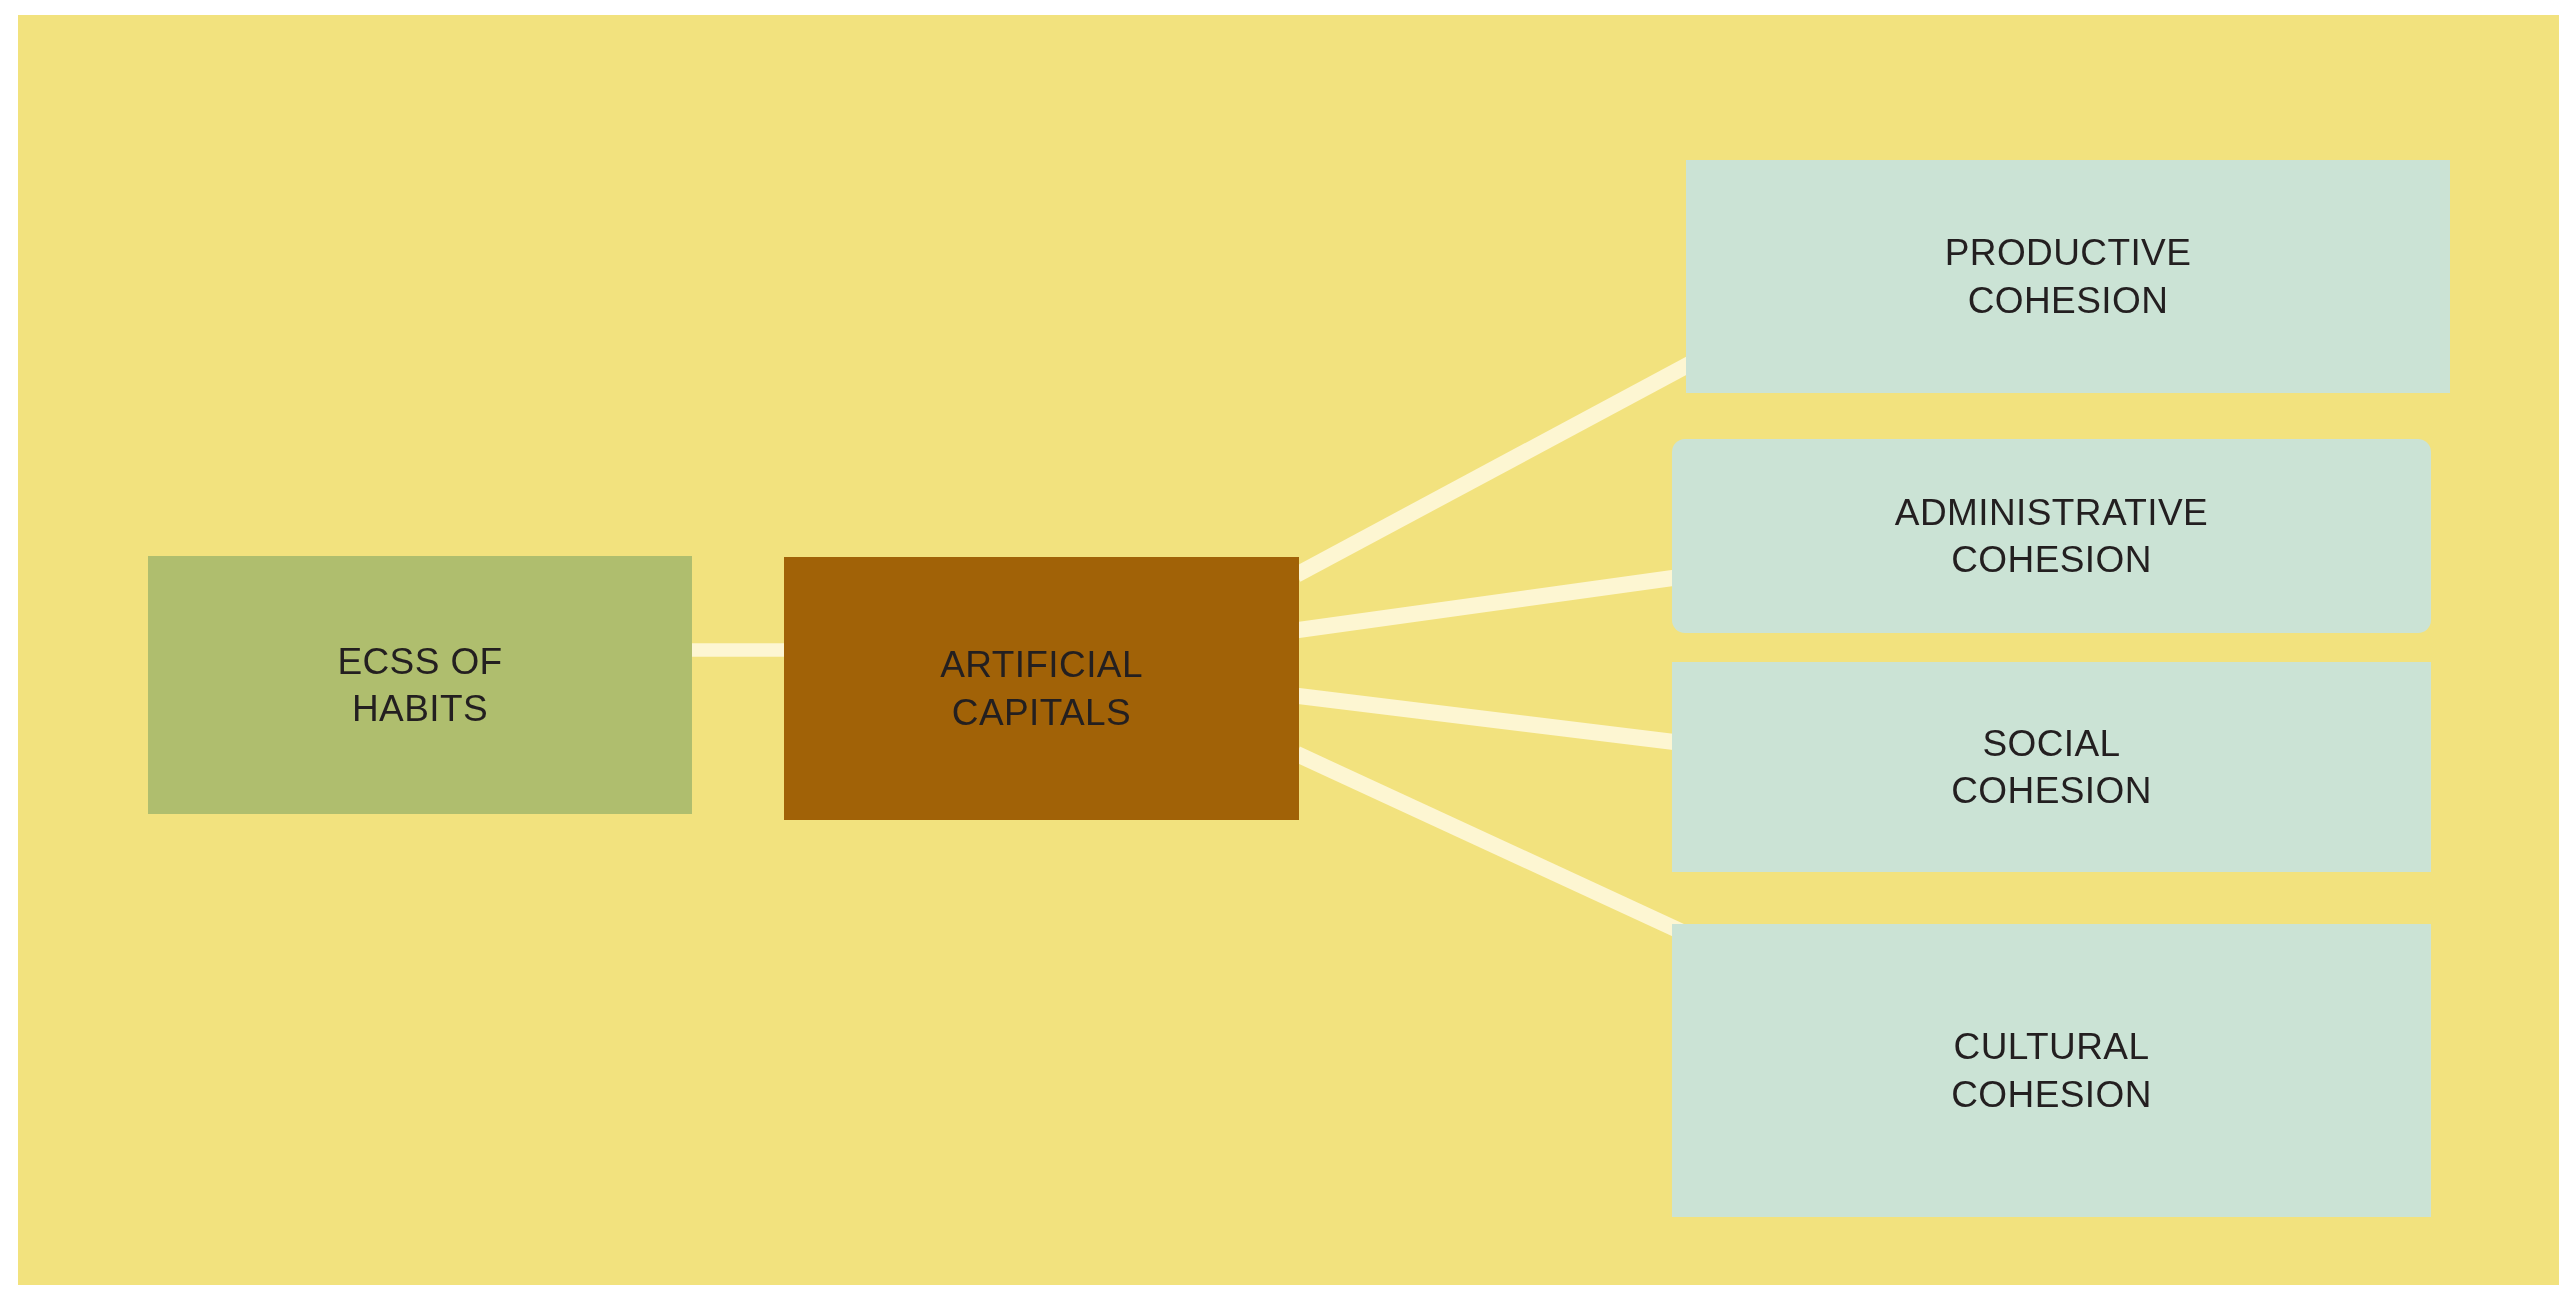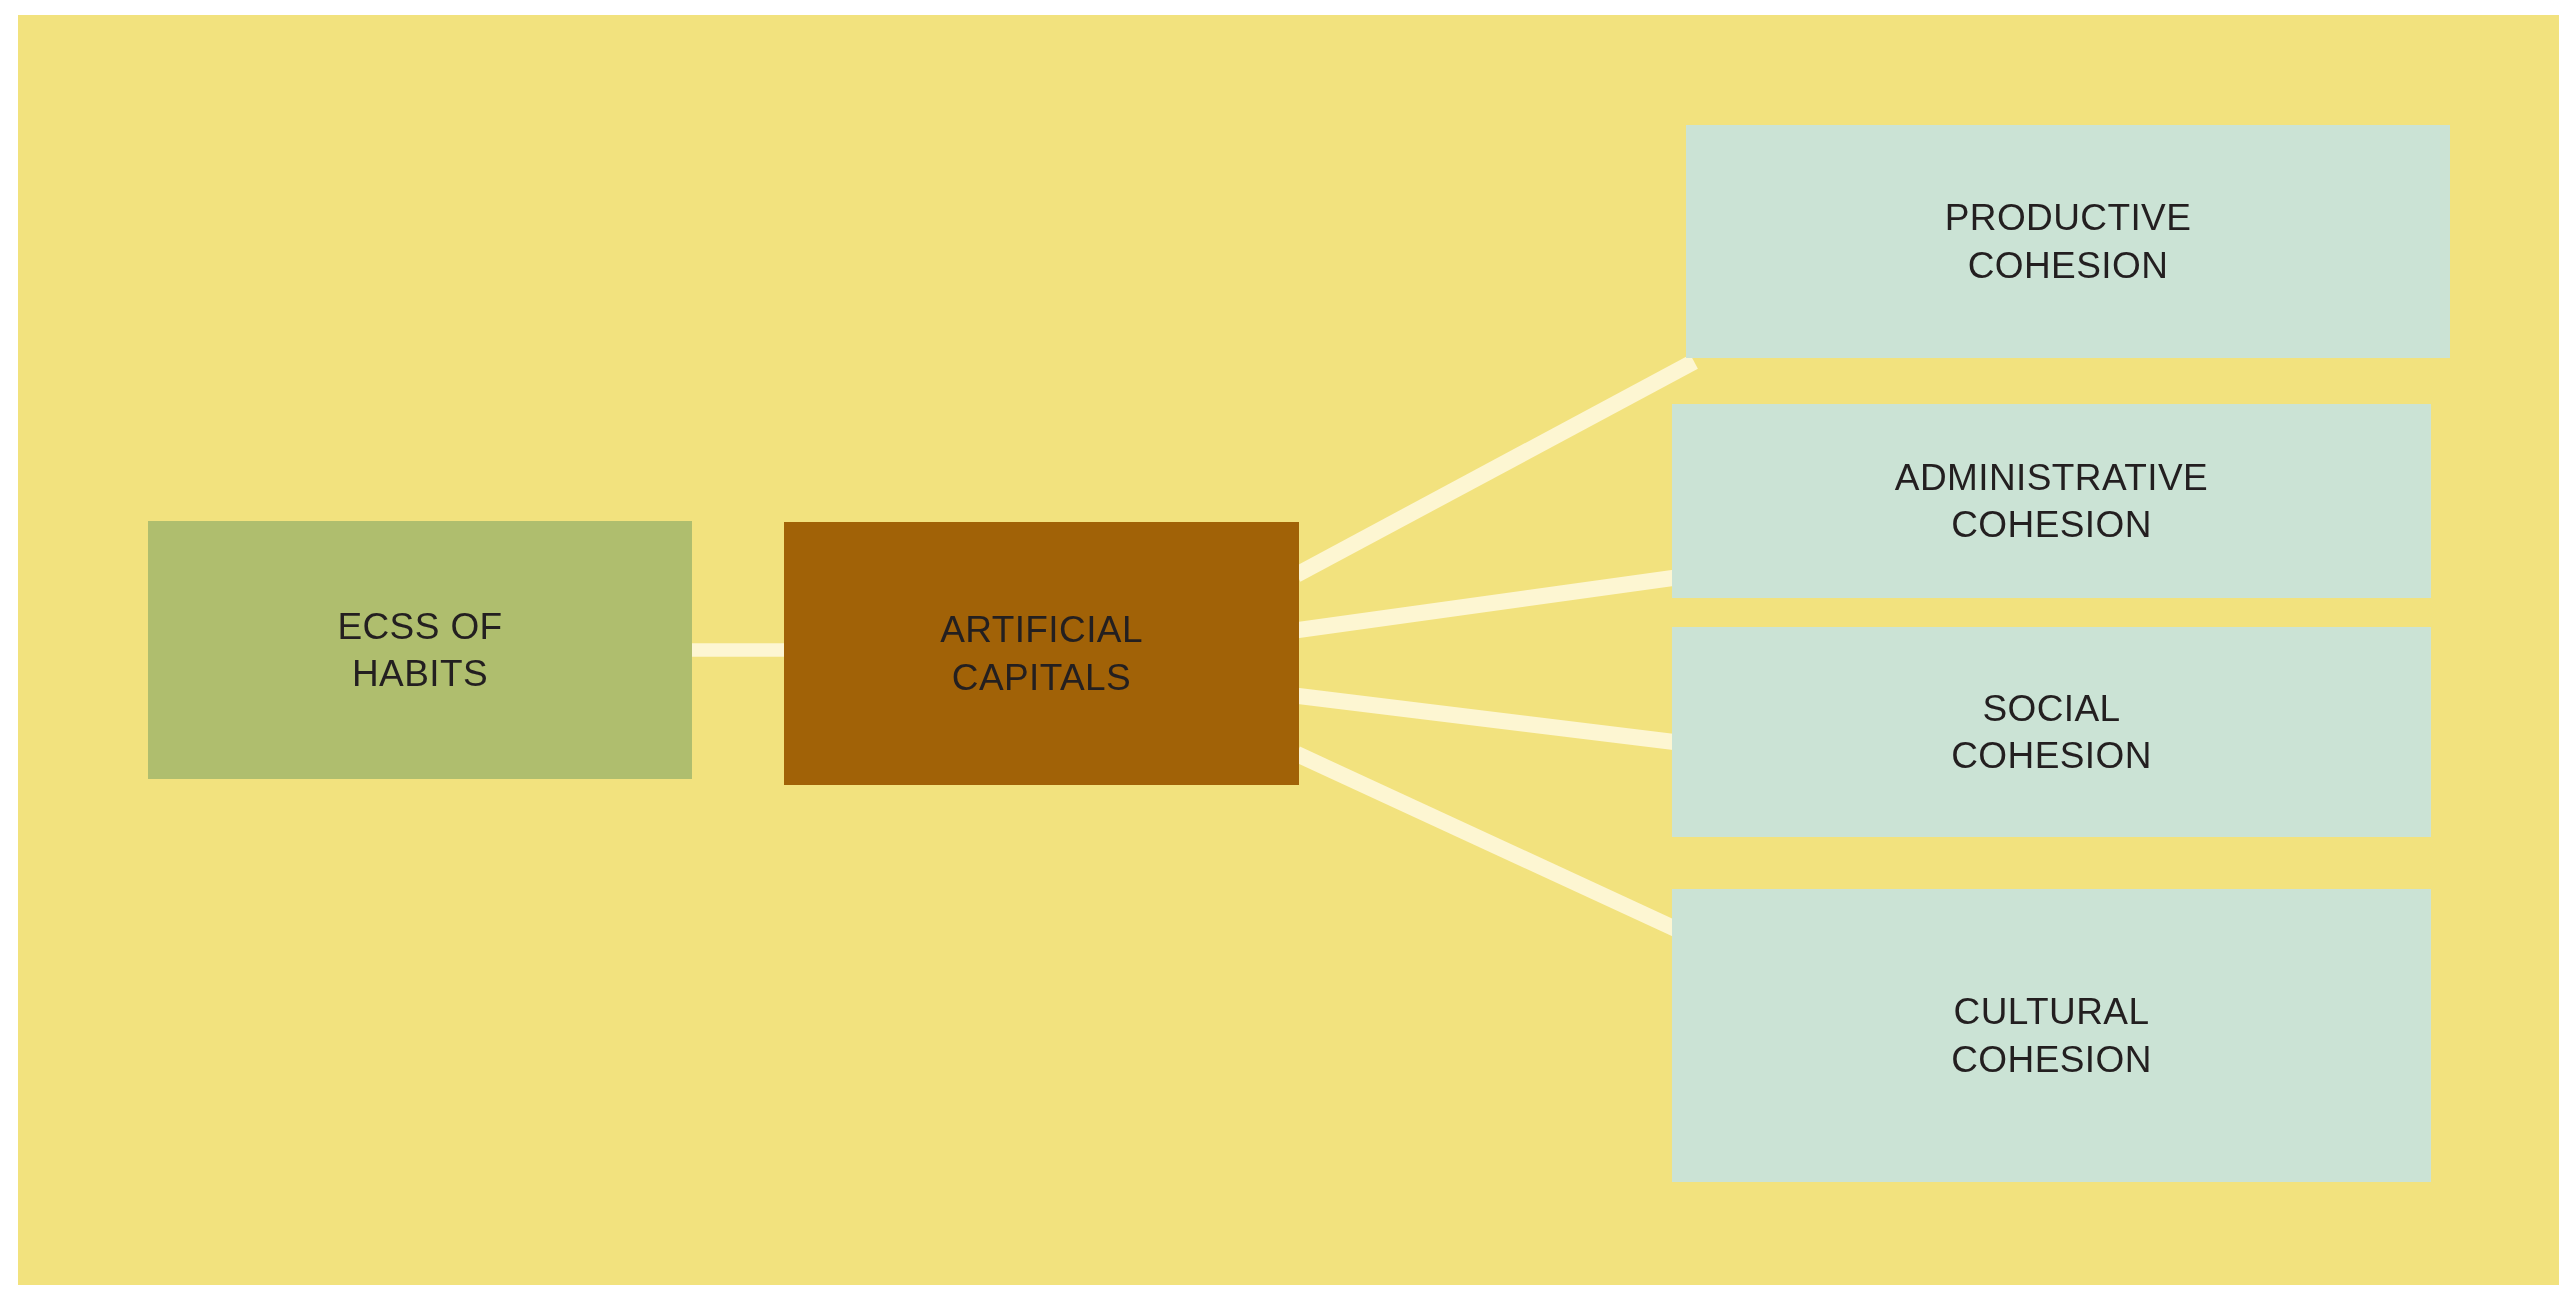--- a/index.html
+++ b/index.html
@@ -46,20 +46,21 @@
     position: absolute;
     box-sizing: border-box;
     display: flex;
     align-items: center;
     justify-content: center;
     text-align: center;
     color: #231f20;
     letter-spacing: 0.4px;
     line-height: 1.28;
     font-weight: 400;
+    margin-top: 35px;
   }
 
   .node .node-label {
     display: block;
     white-space: pre-line;
     padding: 0 9px;
   }
 
   
   #node-source {
@@ -90,20 +91,21 @@
     left: 1668px;
     top: 110px;
     width: 764px;
     height: 233px;
   }
   #node-outcome-1 {
     left: 1654px;
     top: 389px;
     width: 759px;
     height: 194px;
+    border-radius: 13px;
   }
   #node-outcome-2 {
     left: 1654px;
     top: 612px;
     width: 759px;
     height: 210px;
   }
   #node-outcome-3 {
     left: 1654px;
     top: 874px;

